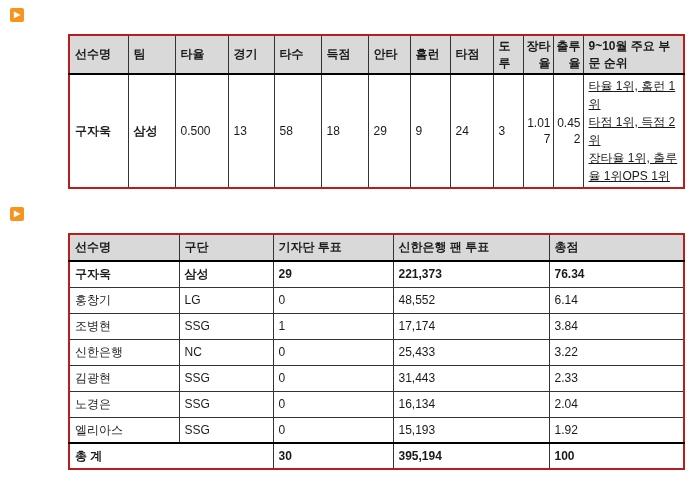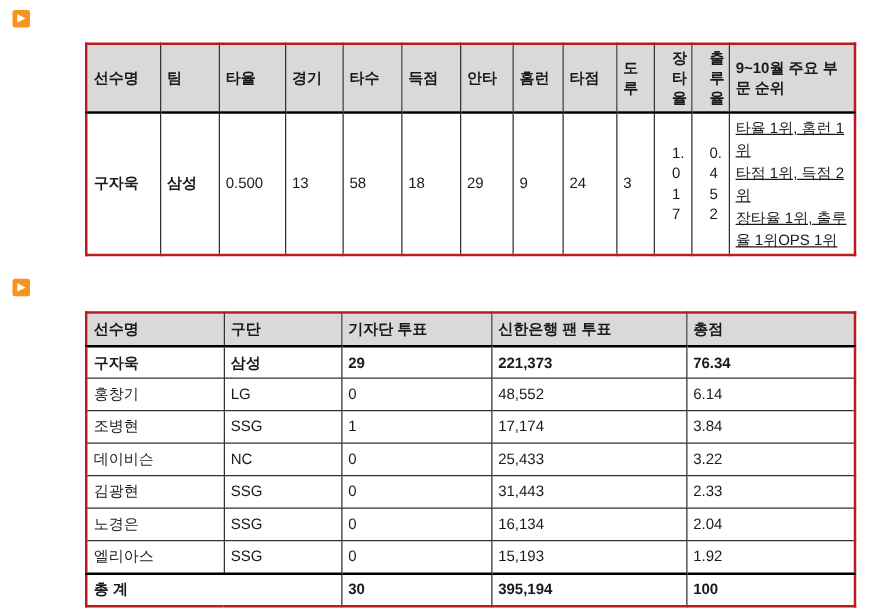--- a/index.html
+++ b/index.html
@@ -39,21 +39,21 @@
     line-height: 1.35;
   }
   thead th {
     background: #d9d9d9;
     font-weight: bold;
     border-bottom: 2px solid #000000;
   }
   .t1 { width: 615px; margin-bottom: 18px; }
   .t1 thead th { height: 39px; }
   .t1 tbody td { height: 112px; }
-  .t1 td.narrow, .t1 th.narrow { padding: 2px 14px; }
+  .t1 td.narrow, .t1 th.narrow { padding: 2px 2px; text-align: right; }
   .t1 .bold { font-weight: bold; }
   .t1 .rank-cell { line-height: 1.5; vertical-align: middle; text-decoration: underline; }
   .t2 { width: 615px; }
   .t2 thead th { height: 27px; }
   .t2 tbody td { height: 26px; }
   .t2 tr.bold-row td { font-weight: bold; }
   .t2 tr.total-row td { font-weight: bold; border-top: 2px solid #000000; }
 </style>
 </head>
 <body>
@@ -157,21 +157,21 @@
         <td>6.14</td>
       </tr>
       <tr>
         <td>조병현</td>
         <td>SSG</td>
         <td>1</td>
         <td>17,174</td>
         <td>3.84</td>
       </tr>
       <tr>
-        <td>데이비슨</td>
+        <td>신한은행</td>
         <td>NC</td>
         <td>0</td>
         <td>25,433</td>
         <td>3.22</td>
       </tr>
       <tr>
         <td>김광현</td>
         <td>SSG</td>
         <td>0</td>
         <td>31,443</td>

